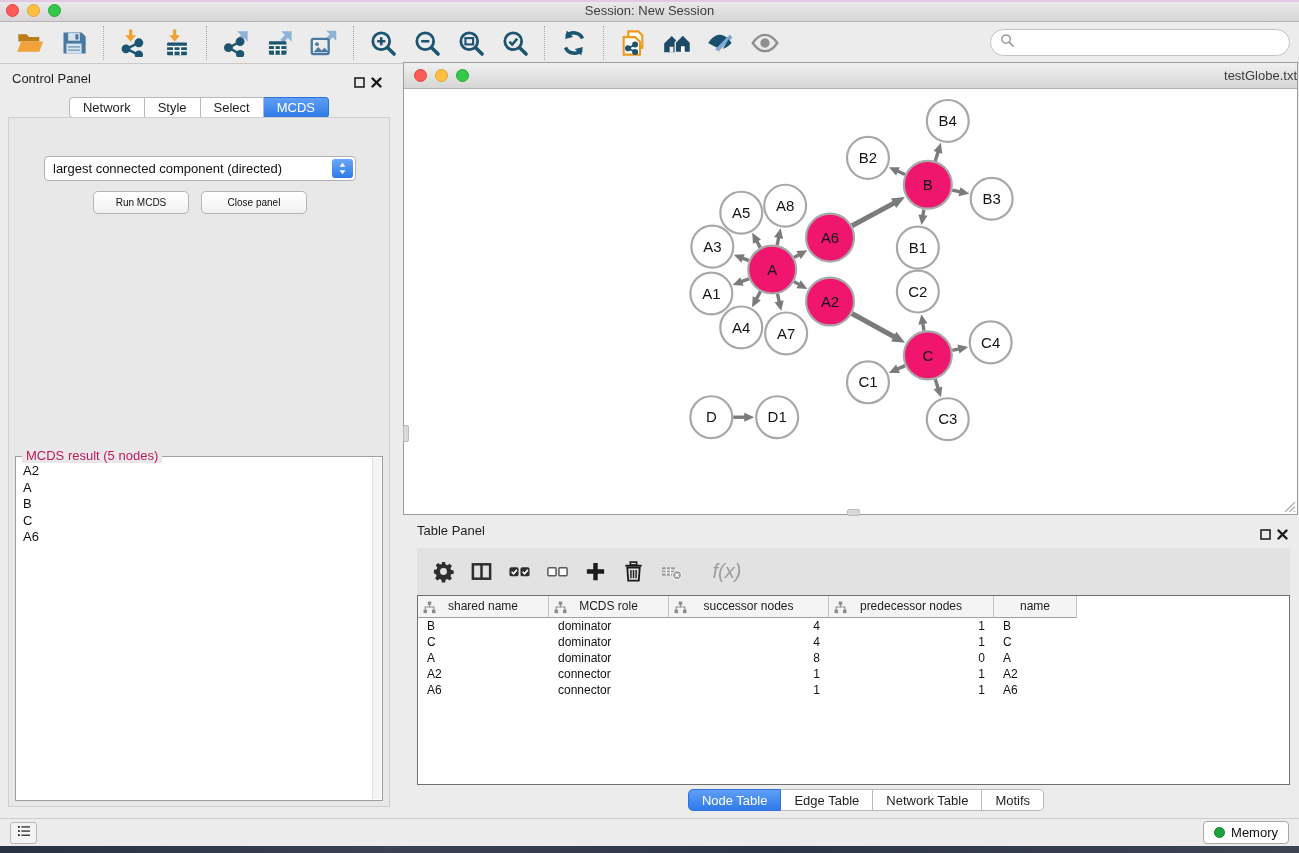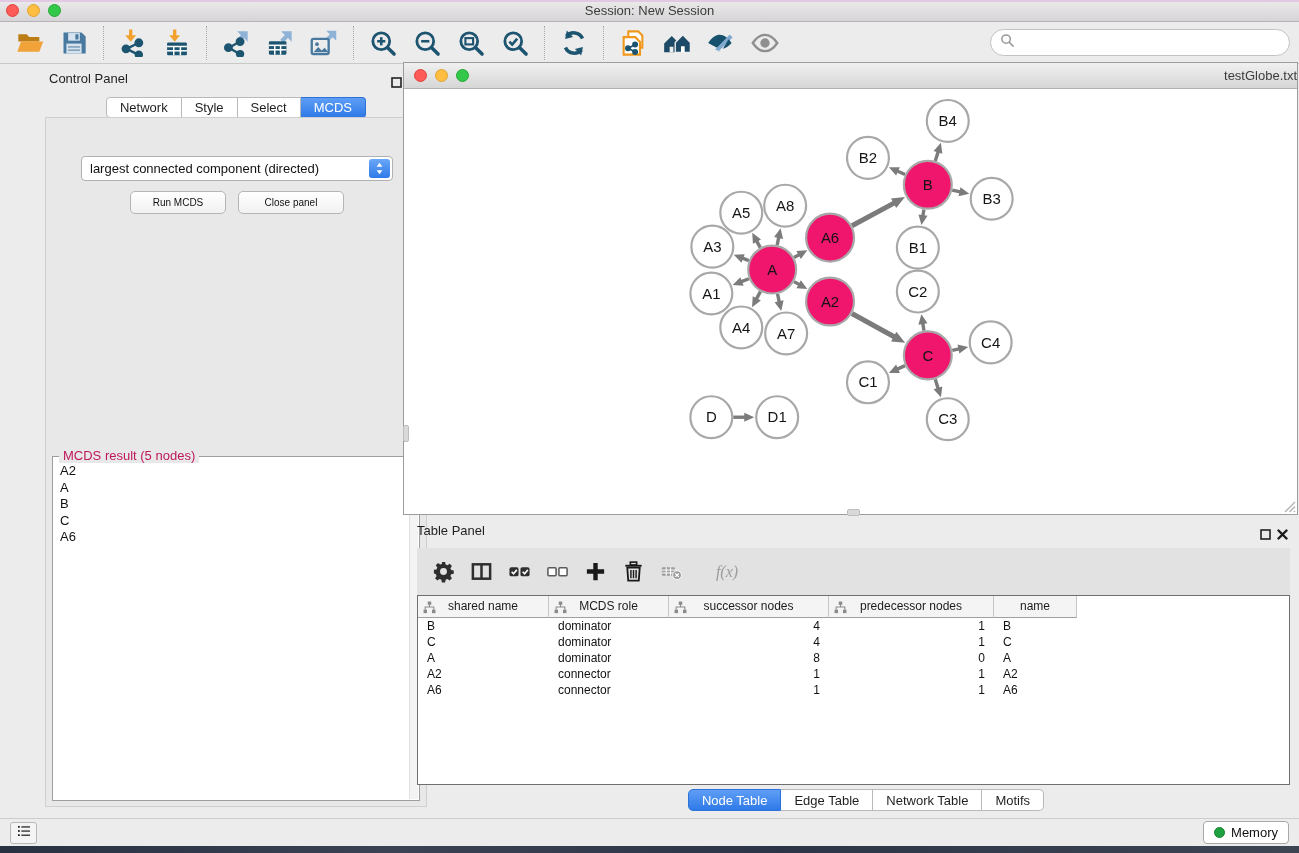--- a/index.html
+++ b/index.html
@@ -22,21 +22,21 @@
     display:flex; align-items:center; padding-left:8px; border-bottom:1px solid #c9c9c9; background:#ececec; }
   .tb-btn { width:44px; height:38px; display:flex; align-items:center; justify-content:center; cursor:default; }
   .tb-btn svg { width:28px; height:28px; }
   .tb-sep { width:1px; height:34px; border-left:1px dotted #a8a8a8; margin:0 7px; }
   #search-box { position:absolute; right:9px; top:7px; width:300px; height:27px; background:#fff;
     border:1px solid #c2c2c2; border-radius:14px; display:flex; align-items:center; padding-left:9px; }
   #search-box svg { width:15px; height:15px; }
   #search-input { border:none; outline:none; background:transparent; flex:1; font-size:13px; padding:0 8px; font-family:inherit; }
 
   
-  #control-panel { position:absolute; left:8px; top:66px; width:382px; height:744px;margin-left:37px; }
+  #control-panel { position:absolute; left:8px; top:66px; width:382px; height:744px; }
   .panel-title { position:absolute; left:4px; top:5px; font-size:13px; color:#1f1f1f; }
   .float-ic { position:absolute; top:8px; width:11px; height:11px; }
   .close-ic { position:absolute; top:8px; width:11px; height:11px; }
   #cp-float { right:25px; } #cp-close { right:8px; }
   .cp-tabs { position:absolute; left:0; right:0; top:31px; display:flex; justify-content:center;text-align:center; }
   .tab { height:21px; line-height:20px; padding:0 13px; font-size:13px; background:#fff;
     border:1px solid #b9b9b9; border-left:none; color:#1f1f1f; cursor:default; }
   .tab:first-child { border-left:1px solid #b9b9b9; border-radius:4px 0 0 4px; }
   .tab:last-child  { border-radius:0 4px 4px 0; }
   .tab.selected { background:linear-gradient(#5f9ef6,#2f7ae8); color:#fff; border-color:#2d72d9; }
@@ -76,21 +76,21 @@
   .handle-bottom { position:absolute; left:443px; bottom:-2px; width:13px; height:7px;
     background:#d9d9d9; border:1px solid #bdbdbd; border-radius:2px; }
 
   
   #table-panel { position:absolute; left:403px; top:518px; width:896px; height:300px; }
   #tp-float { right:28px; } #tp-close { right:11px; }
   .tp-toolbar { position:absolute; left:14px; top:30px; width:873px; height:47px; background:#e2e2e2;
     display:flex; align-items:center; padding-left:7px; }
   .tp-btn { width:38px; height:40px; display:flex; align-items:center; justify-content:center; }
   .tp-btn svg { width:23px; height:23px; }
-  .fx-label { font-family:Liberation Serif, serif; font-style:italic; font-size:16px; color:#9c9c9c; padding-left:4px;margin-left:32px; }
+  .fx-label { font-family:Liberation Sans, sans-serif; font-style:italic; font-size:20px; color:#9c9c9c; padding-left:4px;margin-left:32px; }
   .tp-table { position:absolute; left:14px; top:77px; width:873px; height:190px; background:#fff;
     border:1px solid #6f6f6f; overflow:hidden; }
   .tp-header { position:relative; height:22px; }
   .th { position:absolute; top:0; height:22px; background:#f4f4f4; border-right:1px solid #c6c6c6;
     border-bottom:1px solid #9f9f9f; font-size:12px; color:#1c1c1c; text-align:center; line-height:21px; }
   .th .tree { position:absolute; left:5px; top:4px; width:13px; height:13px; }
   .tr { display:flex; height:16px; font-size:12px; color:#111; align-items:center; }
   .td { overflow:hidden; white-space:nowrap; }
   .tp-tabs { position:absolute; left:0; right:0; top:271px; display:flex; justify-content:center;
     transform:translateX(15px); }

